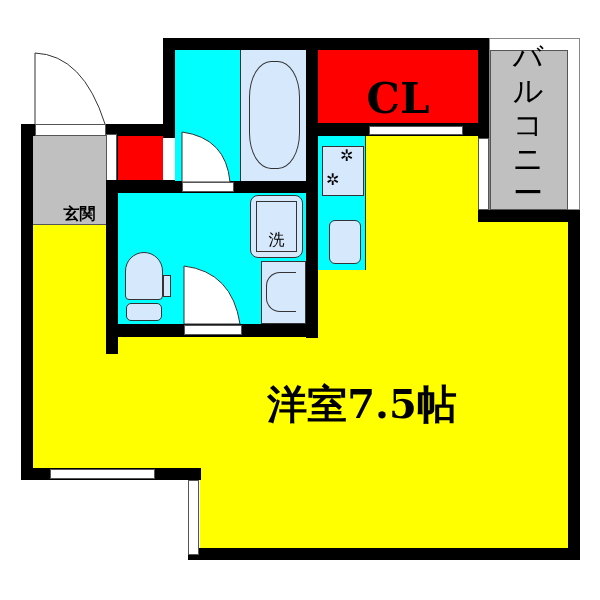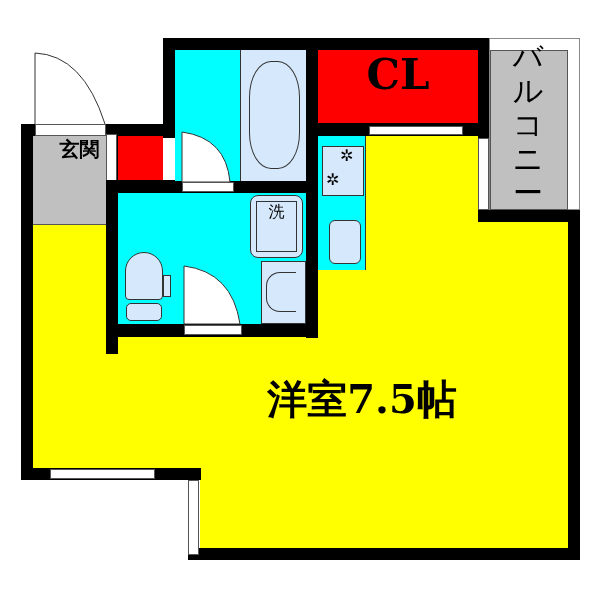--- a/index.html
+++ b/index.html
@@ -5,21 +5,21 @@
   html,body{margin:0;padding:0;background:#fff;}
   body{width:600px;height:600px;position:relative;overflow:hidden;font-family:"DejaVu Serif","Liberation Serif",serif;}
   .abs{position:absolute;box-sizing:border-box;}
   .wall{background:#000;}
   .yellow{background:#ffff00;}
   .cyan{background:#00ffff;}
   .red{background:#ff0000;}
   .gray{background:#c0c0c0;}
   .fix{background:#d6e8fb;border:1px solid #333;}
   .win{background:#fff;border:1px solid #555;}
-  .label{display:flex;align-items:flex-start;justify-content:center;color:#000;font-weight:bold;}
+  .label{display:flex;align-items:flex-end;justify-content:center;color:#000;font-weight:bold;}
 </style>
 </head>
 <body>
 
 <div class="abs yellow" style="left:33px;top:225px;width:85px;height:243px;"></div>
 <div class="abs yellow" style="left:33px;top:335px;width:535px;height:133px;"></div>
 <div class="abs yellow" style="left:200px;top:222px;width:368px;height:326px;"></div>
 <div class="abs yellow" style="left:366px;top:136px;width:112px;height:90px;"></div>
 <div class="abs yellow" style="left:305px;top:270px;width:80px;height:70px;"></div>
 
@@ -27,21 +27,21 @@
 <div class="abs wall" style="left:21px;top:468px;width:180px;height:12px;"></div>
 <div class="abs wall" style="left:188px;top:548px;width:392px;height:12px;"></div>
 <div class="abs wall" style="left:568px;top:210px;width:12px;height:350px;"></div>
 <div class="abs wall" style="left:478px;top:210px;width:102px;height:12px;"></div>
 <div class="abs wall" style="left:478px;top:38px;width:12px;height:184px;"></div>
 <div class="abs wall" style="left:163px;top:38px;width:327px;height:12px;"></div>
 <div class="abs wall" style="left:163px;top:38px;width:12px;height:100px;"></div>
 <div class="abs wall" style="left:106px;top:124px;width:69px;height:12px;"></div>
 <div class="abs wall" style="left:21px;top:124px;width:14px;height:12px;"></div>
 
-<div class="abs gray label" style="left:33px;top:136px;width:93px;height:89px;font-size:20px;">
+<div class="abs gray label" style="left:33px;top:136px;width:93px;height:89px;font-size:16px;">
   <span>玄関</span>
 </div>
 <div class="abs" style="left:33px;top:224px;width:73px;height:1px;background:#555;"></div>
 
 <div class="abs" style="left:35px;top:124px;width:71px;height:12px;background:#fff;border:1px solid #555;"></div>
 <svg class="abs" style="left:33px;top:50px;" width="75" height="76">
   <path d="M2,74 L2,3 Q50,5 72,74" fill="#fff" stroke="#333" stroke-width="1"></path>
 </svg>
 
 <div class="abs wall" style="left:106px;top:124px;width:12px;height:230px;"></div>

